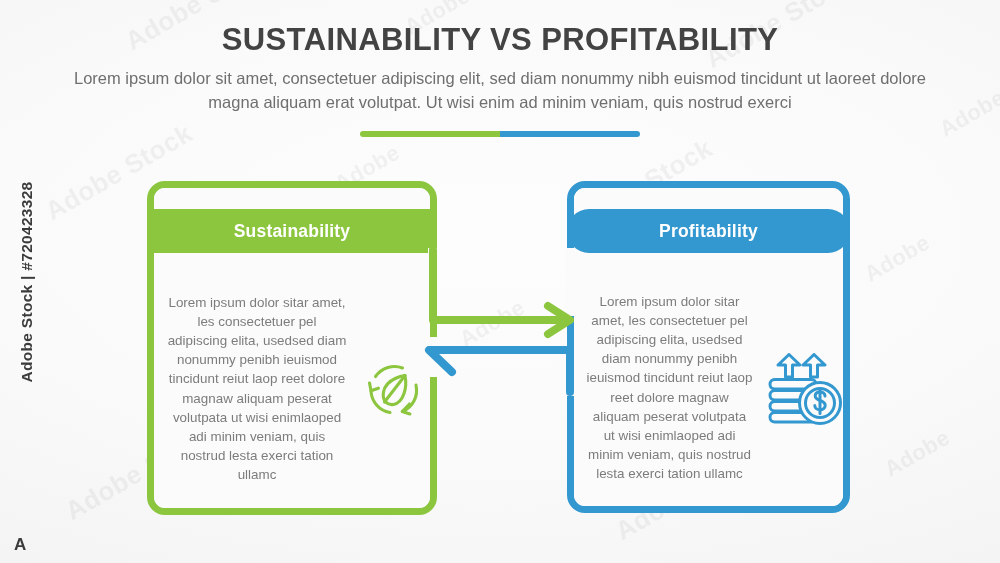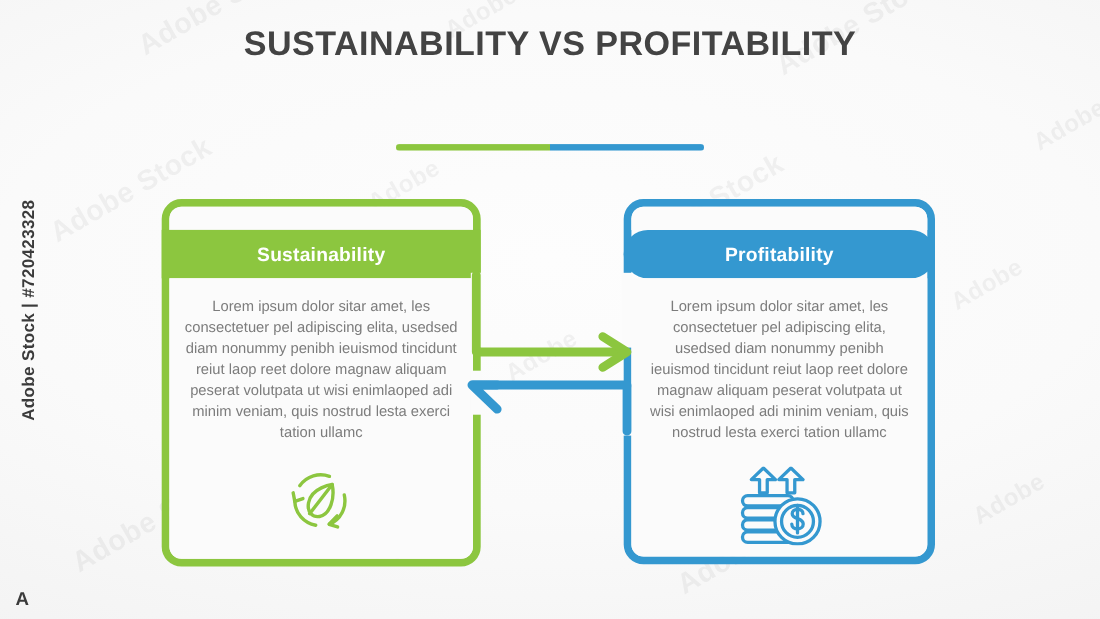--- a/index.html
+++ b/index.html
@@ -169,21 +169,20 @@
 
   .card-body {
     position: absolute;
     left: 0;
     right: 0;
     top: 65px;
     bottom: 0;
     background: #fbfbfb;
     border-radius: 0 0 11px 11px;
     display: flex;
-    flex-direction: column;
     align-items: center;
   }
   .card-text {
     margin: 16px 12px 0;
     font-size: 13.4px;
     line-height: 1.42;
     color: #7c7c7c;
     text-align: center;
   }
   .card-icon {
@@ -229,20 +228,21 @@
     <div class="wm wm-adobe" style="left:880px;  top:460px; transform:rotate(-30deg);">Adobe</div>
   </div>
 
   <div id="id-strip">
     <span id="id-strip-text">Adobe Stock | #720423328</span>
   </div>
   <div id="corner-a">A</div>
 
   <div id="header">
     <h1 id="title">SUSTAINABILITY VS PROFITABILITY</h1>
+    <p id="subtitle">Lorem ipsum dolor sit amet, consectetuer adipiscing elit, sed diam nonummy nibh euismod tincidunt ut laoreet dolore magna aliquam erat volutpat. Ut wisi enim ad minim veniam, quis nostrud exerci</p>
   </div>
 
   <div id="divider">
     <div class="half-green"></div>
     <div class="half-blue"></div>
   </div>
 
   <div class="card" id="card-sustainability">
     <div class="notch"></div>
     <div class="card-head">

